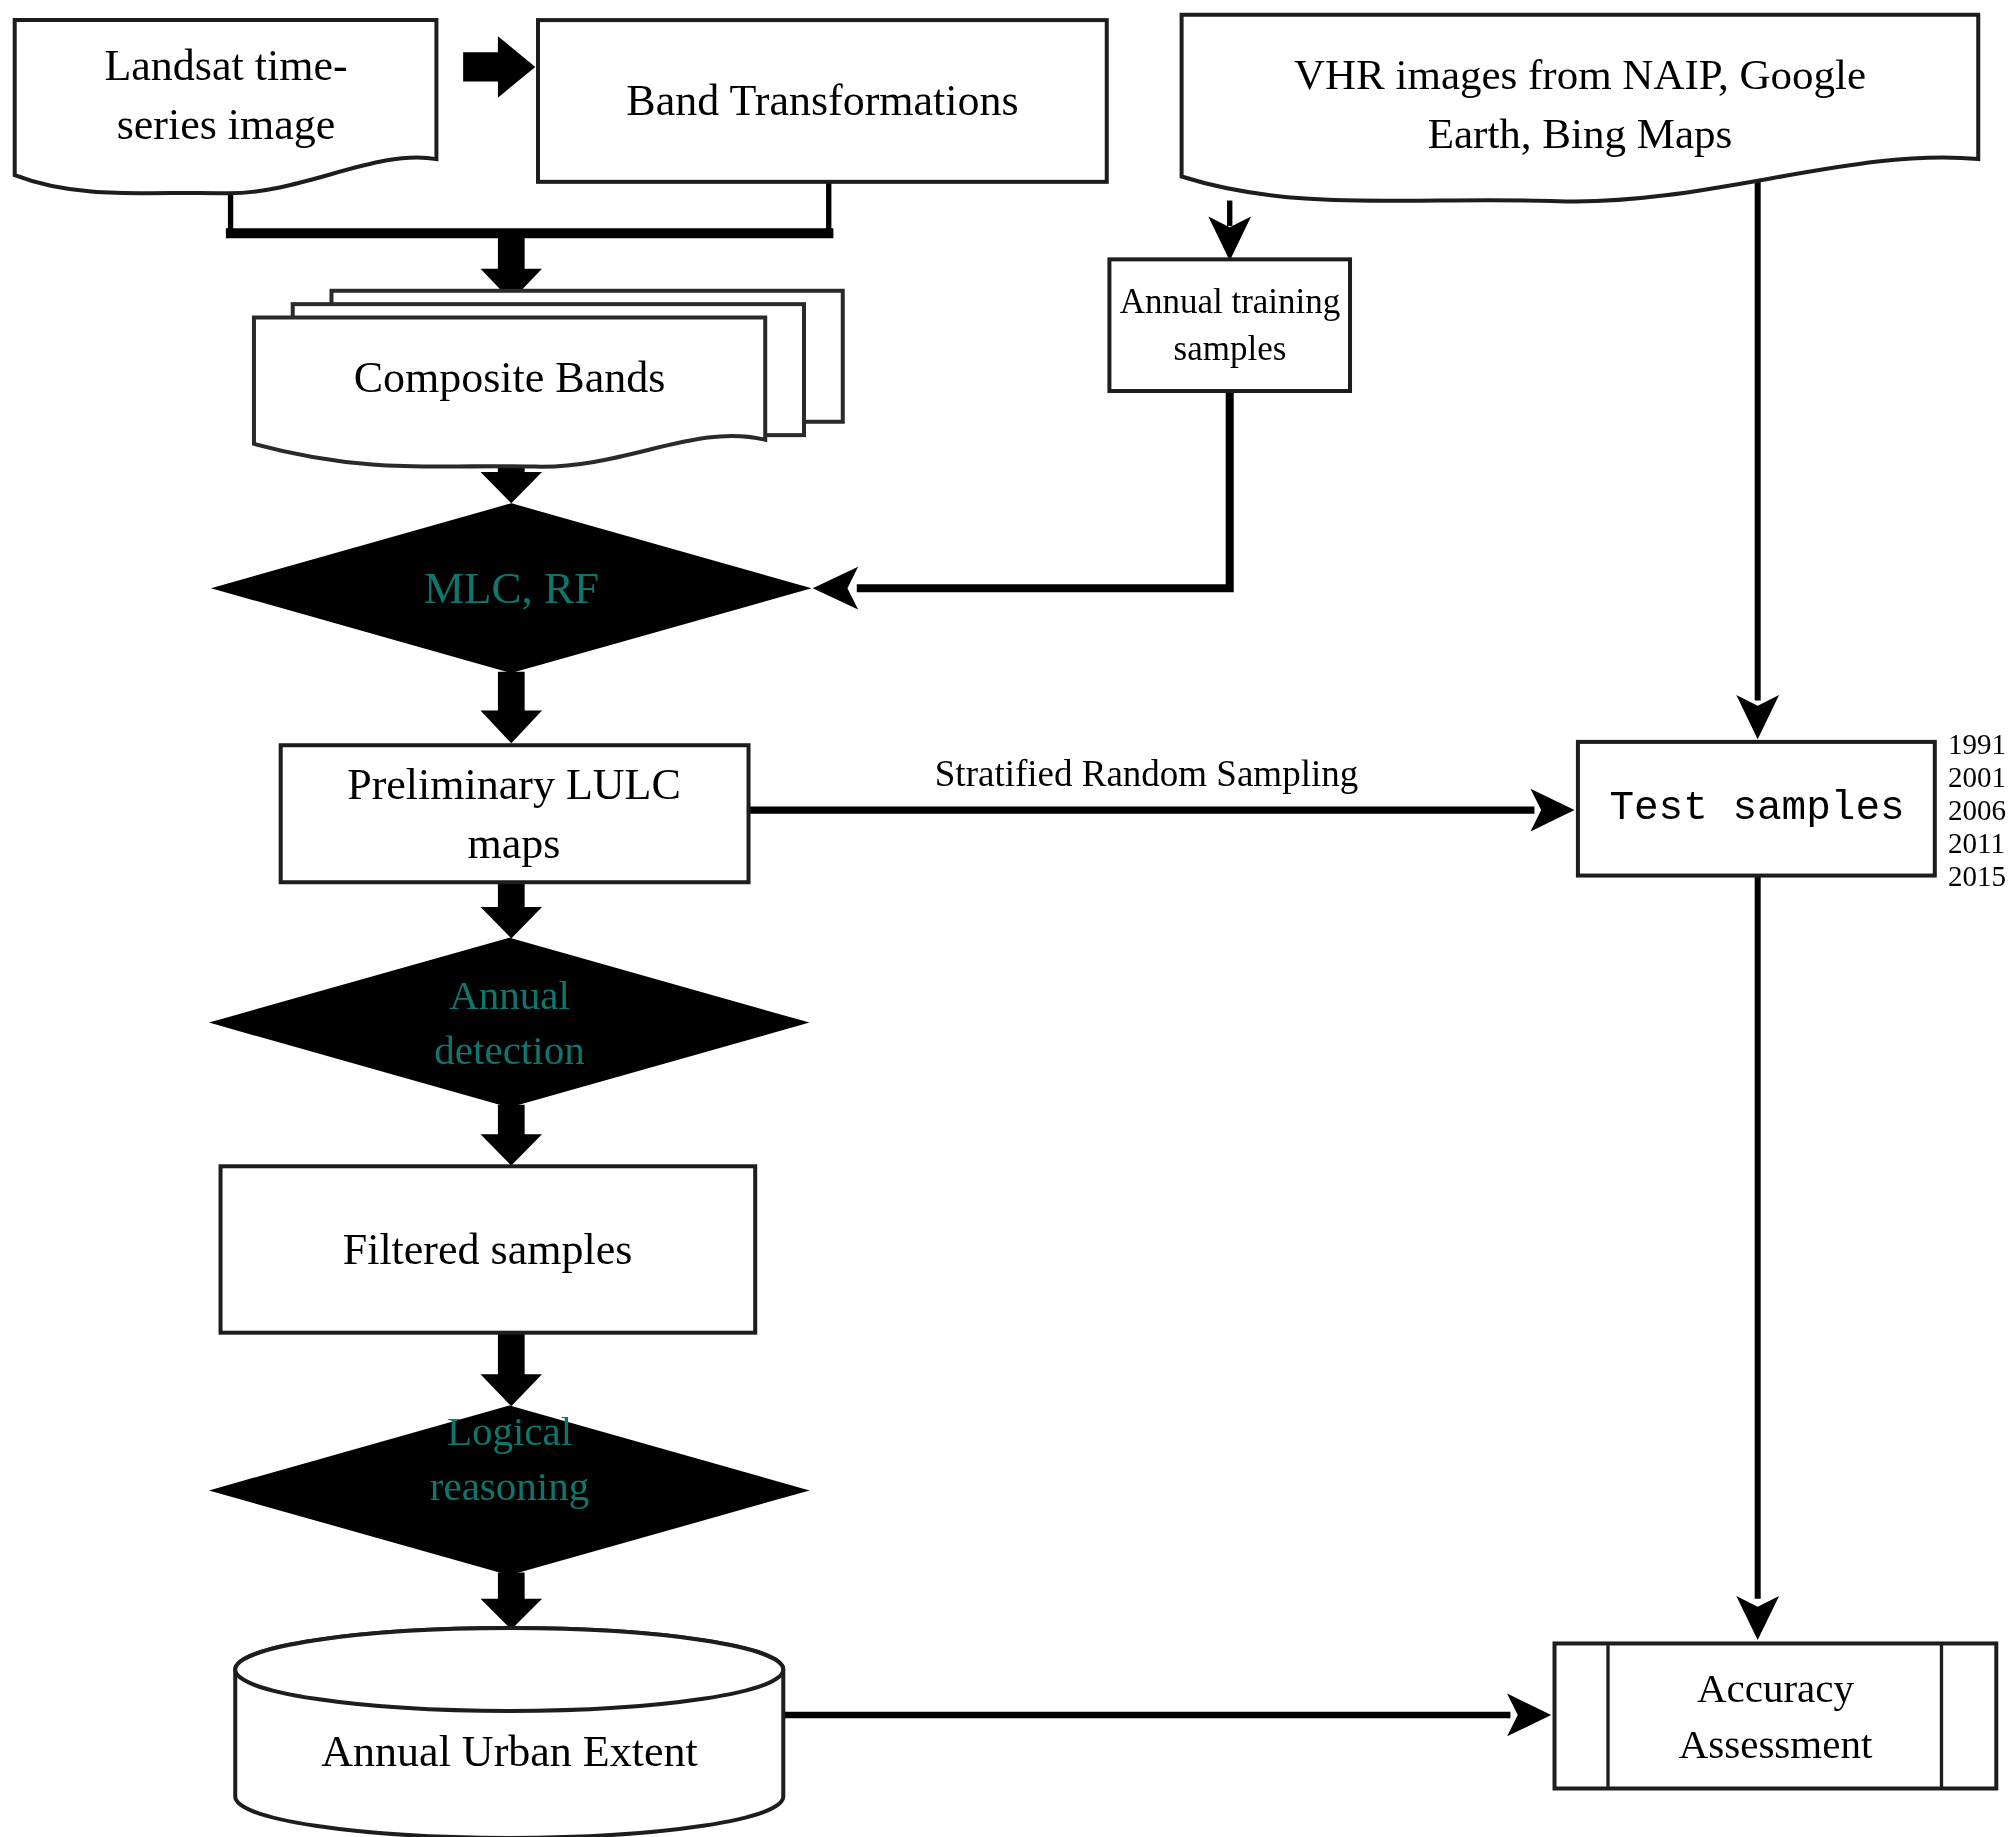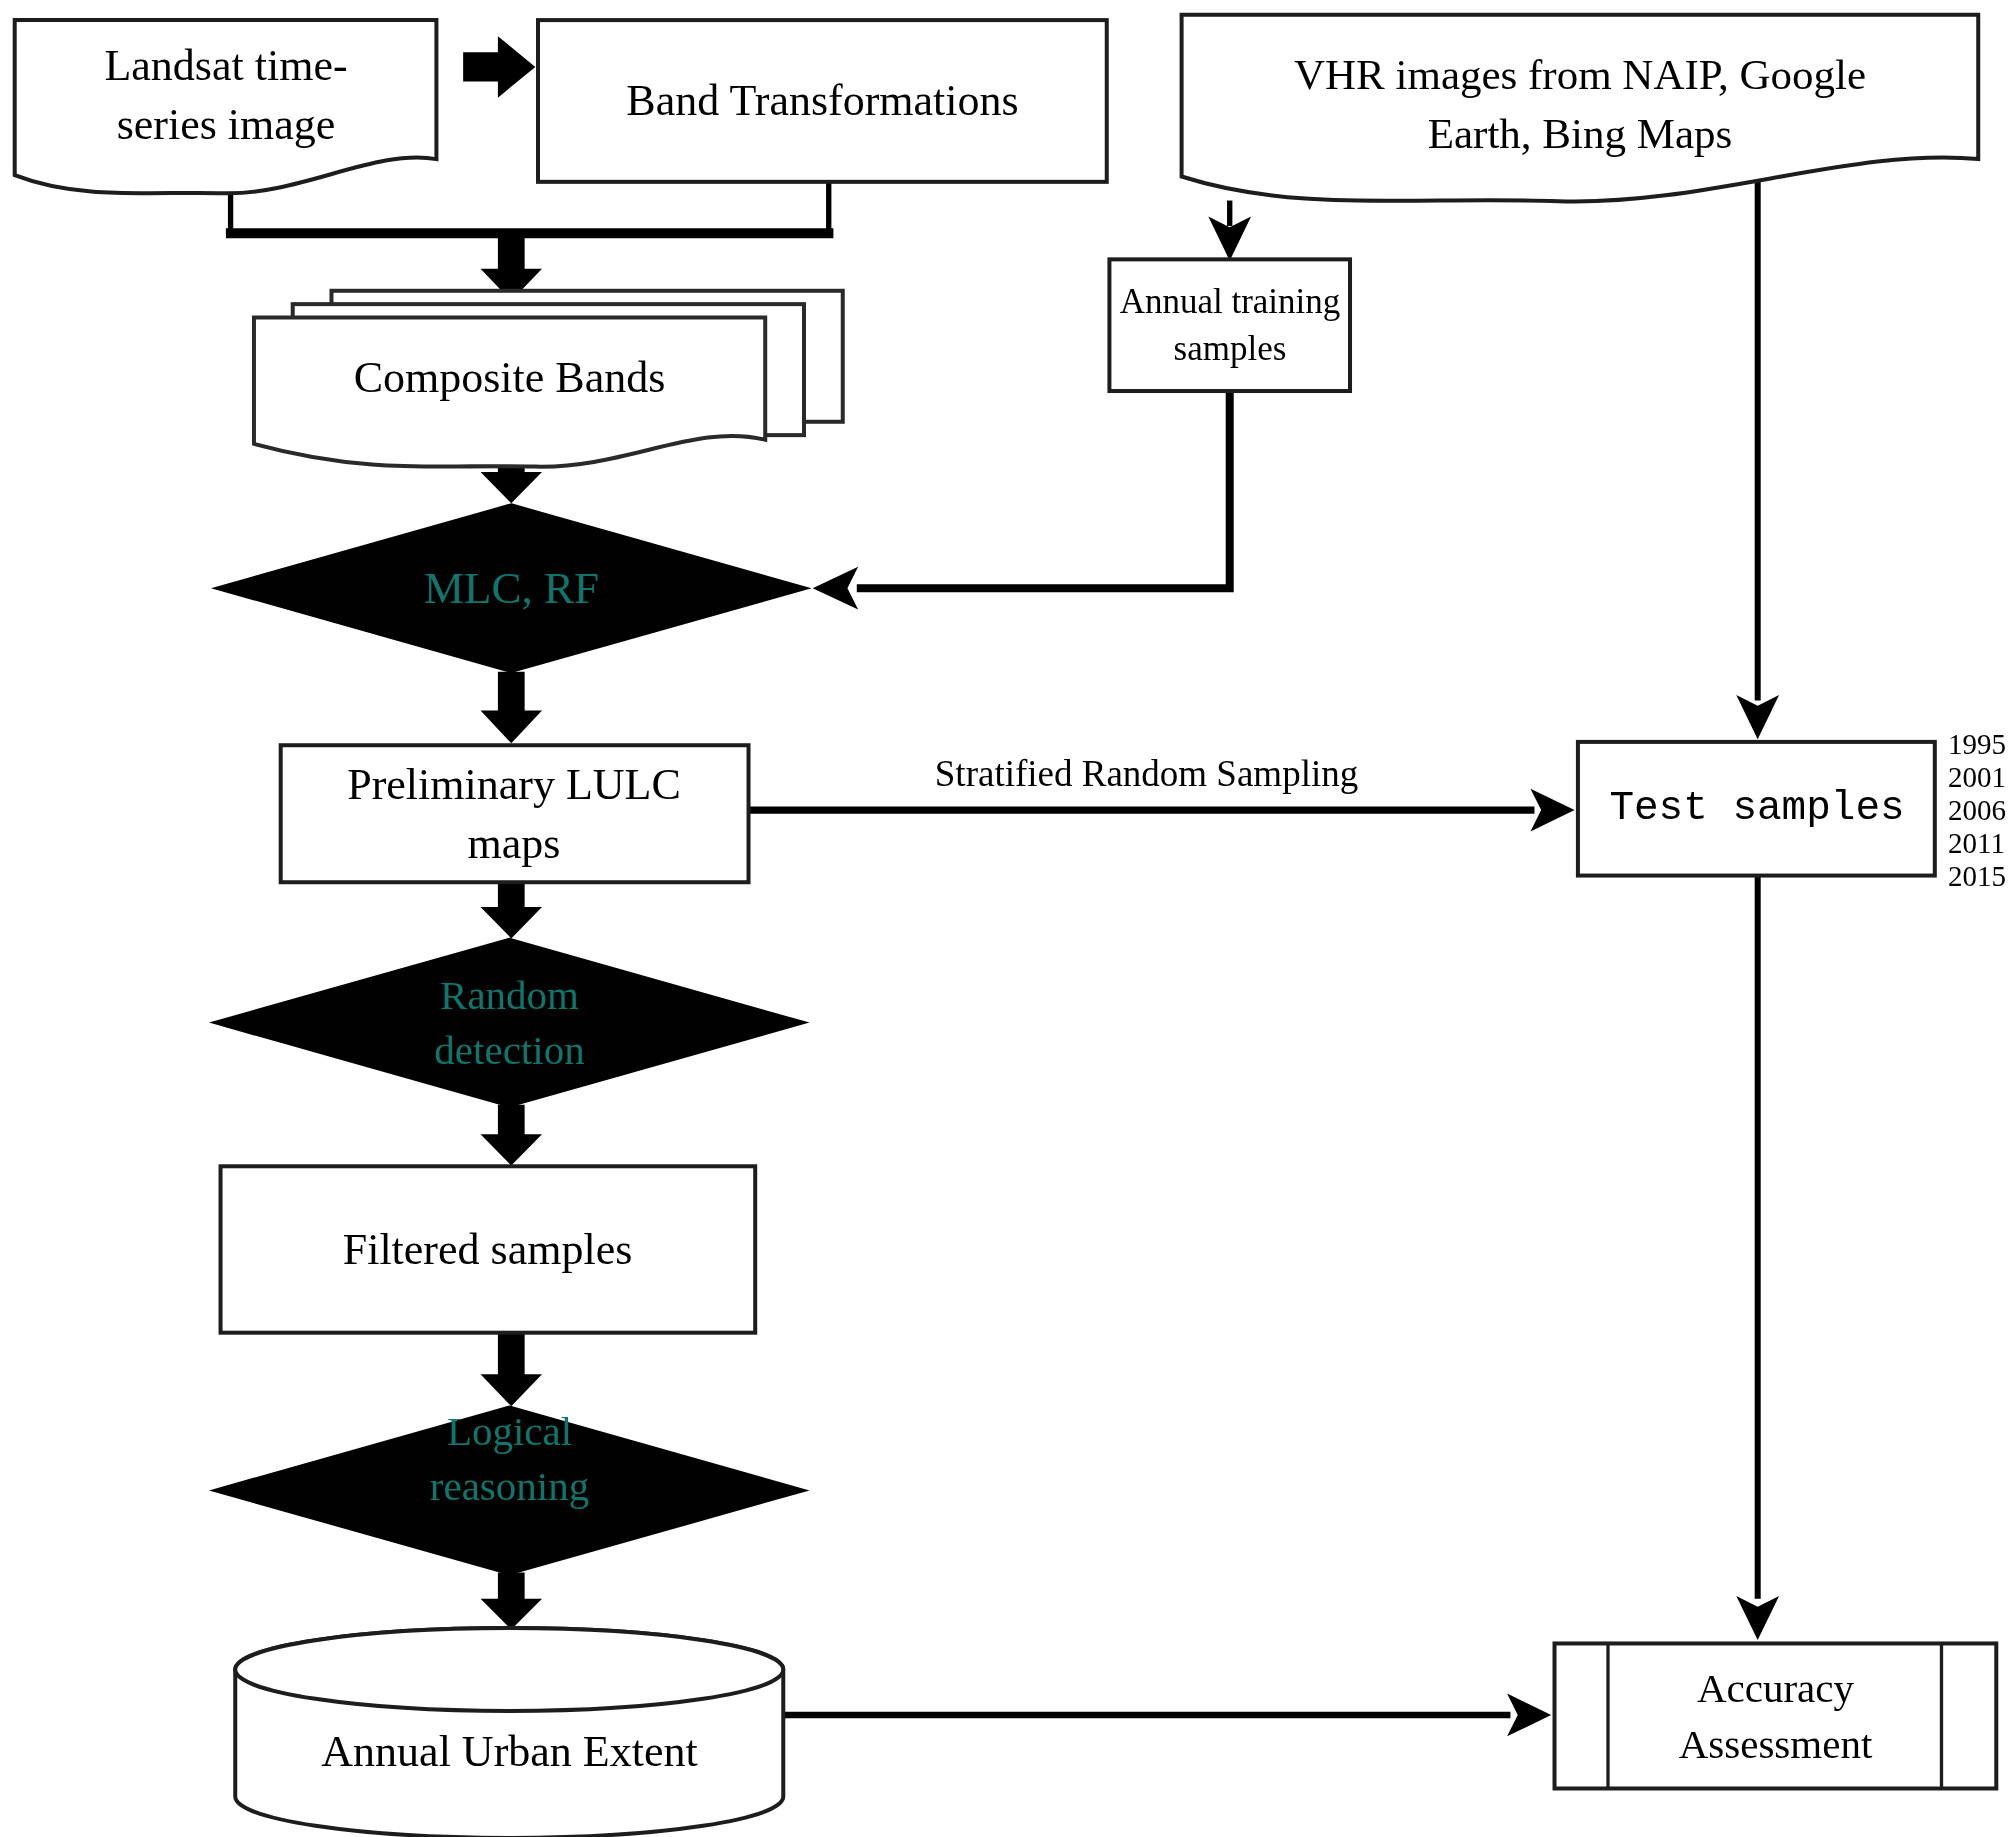--- a/index.html
+++ b/index.html
@@ -107,28 +107,28 @@
   <div class="lbl inverse" style="left:311px;top:548px;width:401px;height:80px;font-size:45px;">MLC, RF</div>
 
   <div class="lbl" style="left:287px;top:750px;width:454px;height:128px;font-size:44px;">Preliminary LULC
 maps</div>
 
   <div class="lbl" style="left:869px;top:747px;width:555px;height:53px;font-size:37px;">Stratified Random Sampling</div>
 
   <div class="lbl" style="left:1585px;top:746px;width:344px;height:126px;font-size:41px;font-family:Liberation Mono, monospace;">Test samples</div>
 
   <div class="years" style="left:1948px;top:728px;width:64px;height:167px;">
-    <span>1995</span>
+    <span>1991</span>
     <span>2001</span>
     <span>2006</span>
     <span>2011</span>
     <span>2015</span>
   </div>
 
-  <div class="lbl inverse" style="left:309px;top:952px;width:401px;height:142px;font-size:41px;">Random
+  <div class="lbl inverse" style="left:309px;top:952px;width:401px;height:142px;font-size:41px;">Annual
 detection</div>
 
   <div class="lbl" style="left:227px;top:1171px;width:521px;height:157px;font-size:44px;">Filtered samples</div>
 
   <div class="lbl inverse" style="left:309px;top:1388px;width:401px;height:142px;font-size:41px;">Logical
 reasoning</div>
 
   <div class="lbl" style="left:249px;top:1698px;width:521px;height:107px;font-size:44px;">Annual Urban Extent</div>
 
   <div class="lbl" style="left:1615px;top:1651px;width:321px;height:131px;font-size:41px;">Accuracy

